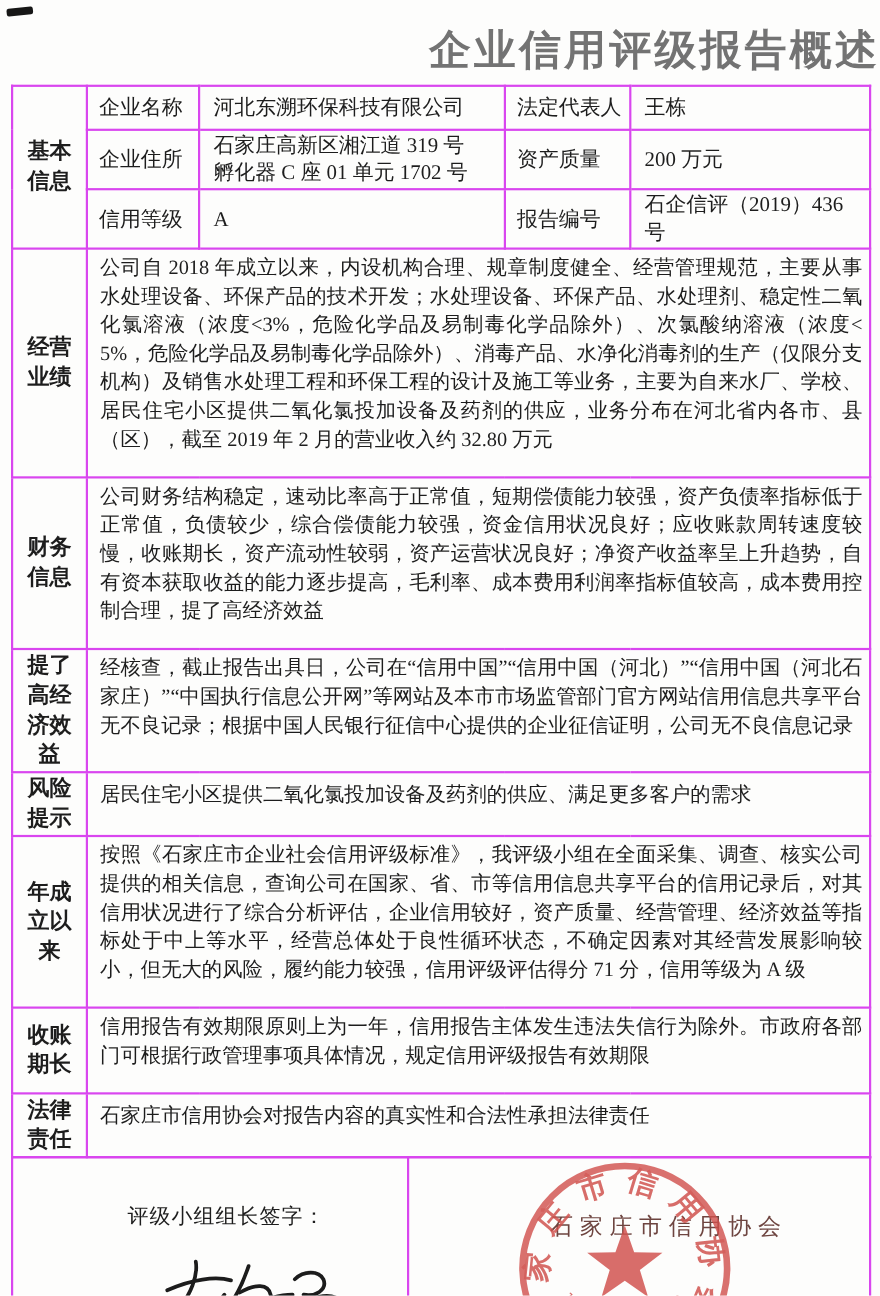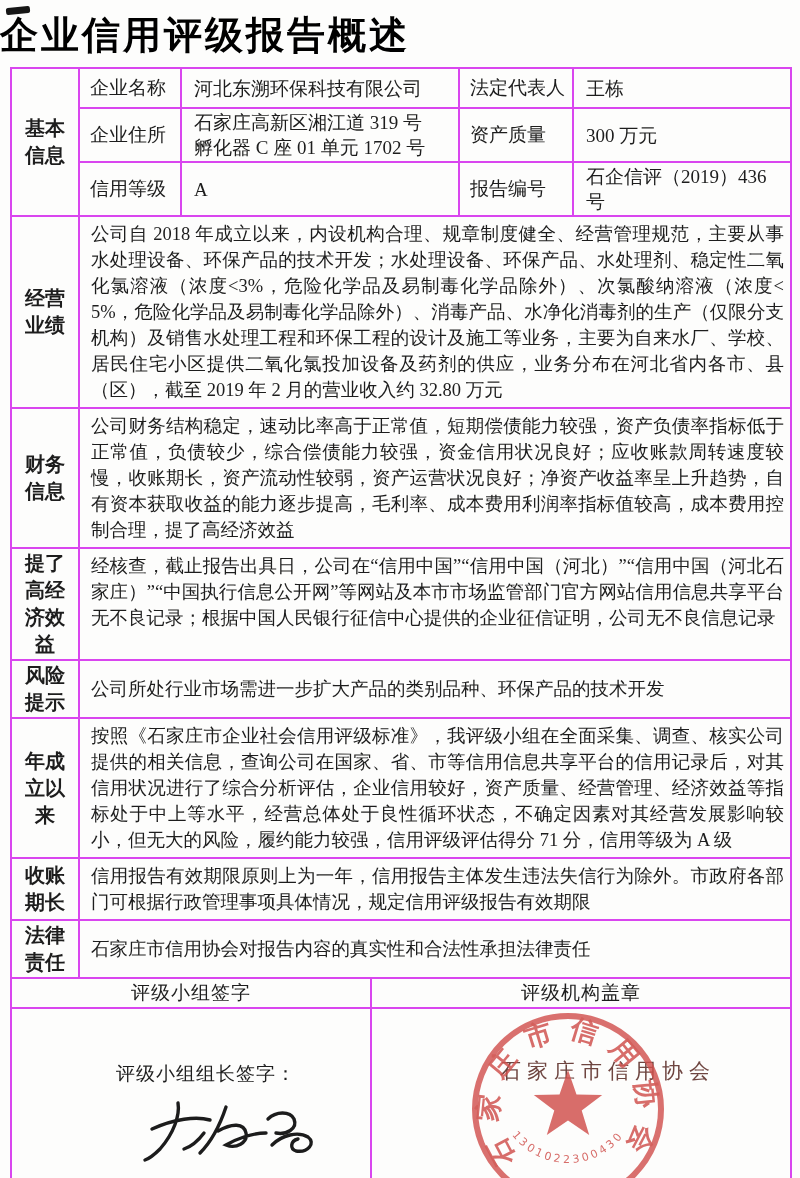--- a/index.html
+++ b/index.html
@@ -3,39 +3,39 @@
 <meta charset="utf-8">
 <style>
   html,body{margin:0;padding:0;background:#ffffff;}
   .page{
     width:800px;height:1178px;position:relative;overflow:hidden;
     background:#fdfdfc;color:#1d1d1d;
     font-family:"Liberation Serif","DejaVu Serif",serif;
   }
   .scan-mark{position:absolute;left:6px;top:7px;width:24px;height:7px;background:#161616;border-radius:2px;transform:rotate(-6deg);}
   .title{
-    text-align:left;margin:0;padding-top:10px;
-    font-size:38px;font-weight:700;letter-spacing:3px;color:#000000;
+    text-align:right;margin:0;padding-top:20px;
+    font-size:38px;font-weight:700;letter-spacing:3px;color:#737373;
   }
   table{border-collapse:collapse;table-layout:fixed;margin-left:10px;width:780px;}
   table.main{margin-top:6px;}
   td{border:2px solid #d946ef;overflow:hidden;}
   td.sec{vertical-align:middle;text-align:center;font-weight:bold;}
   .seclab{width:44px;margin:0 auto;font-size:20px;line-height:27px;text-align:center;word-break:break-all;}
   td.flabel{font-size:19px;padding-left:10px;vertical-align:middle;}
   td.fval{font-size:19px;padding-left:12px;padding-right:18px;vertical-align:middle;line-height:25px;}
   td.txt{
     font-size:18.5px;line-height:26px;text-align:justify;
-    padding:4px 6px 4px 11px;vertical-align:top;word-break:break-all;
+    padding:4px 6px 20px 11px;vertical-align:top;word-break:break-all;
   }
   td.txt.vmid{vertical-align:middle;}
   table.bottom{margin-top:-2px;}
   td.bhead{font-size:19px;text-align:center;vertical-align:middle;letter-spacing:1px;}
   .cellwrap{position:relative;width:100%;height:211px;}
-  .leader-label{position:absolute;left:104px;top:52px;font-size:19px;letter-spacing:1px;}
+  .leader-label{position:absolute;left:104px;top:40px;font-size:19px;letter-spacing:1px;}
   .sig-svg{position:absolute;left:128px;top:80px;}
   .org-name{position:absolute;left:128px;top:48px;font-size:21px;letter-spacing:6px;color:#6e4540;white-space:nowrap;}
   .stamp-svg{position:absolute;left:96px;top:0px;opacity:0.92;}
 </style>
 </head>
 <body>
 
 <div class="page">
 
   <div class="scan-mark"></div>
@@ -57,21 +57,21 @@
       </td>
       <td class="flabel">企业名称</td>
       <td class="fval">河北东溯环保科技有限公司</td>
       <td class="flabel">法定代表人</td>
       <td class="fval">王栋</td>
     </tr>
     <tr style="height:50px">
       <td class="flabel">企业住所</td>
       <td class="fval">石家庄高新区湘江道 319 号孵化器 C 座 01 单元 1702 号</td>
       <td class="flabel">资产质量</td>
-      <td class="fval">300 万元</td>
+      <td class="fval">200 万元</td>
     </tr>
     <tr style="height:34px">
       <td class="flabel">信用等级</td>
       <td class="fval">A</td>
       <td class="flabel">报告编号</td>
       <td class="fval">石企信评（2019）436 号</td>
     </tr>
     <tr style="height:183px">
       <td class="sec">
             <div class="seclab">经营业绩</div>
@@ -87,21 +87,21 @@
     <tr style="height:112px">
       <td class="sec">
             <div class="seclab">提了高经济效益</div>
           </td>
       <td class="txt" colspan="4">经核查，截止报告出具日，公司在“信用中国”“信用中国（河北）”“信用中国（河北石家庄）”“中国执行信息公开网”等网站及本市市场监管部门官方网站信用信息共享平台无不良记录；根据中国人民银行征信中心提供的企业征信证明，公司无不良信息记录</td>
     </tr>
     <tr style="height:52px">
       <td class="sec">
             <div class="seclab">风险提示</div>
           </td>
-      <td class="txt vmid" colspan="4">公司所处行业市场需进一步扩大产品的类别品种、环保产品的技术开发</td>
+      <td class="txt vmid" colspan="4">居民住宅小区提供二氧化氯投加设备及药剂的供应、满足更多客户的需求</td>
     </tr>
     <tr style="height:138px">
       <td class="sec">
             <div class="seclab">年成立以来</div>
           </td>
       <td class="txt" colspan="4">按照《石家庄市企业社会信用评级标准》，我评级小组在全面采集、调查、核实公司提供的相关信息，查询公司在国家、省、市等信用信息共享平台的信用记录后，对其信用状况进行了综合分析评估，企业信用较好，资产质量、经营管理、经济效益等指标处于中上等水平，经营总体处于良性循环状态，不确定因素对其经营发展影响较小，但无大的风险，履约能力较强，信用评级评估得分 71 分，信用等级为 A 级</td>
     </tr>
     <tr style="height:58px">
       <td class="sec">
             <div class="seclab">收账期长</div>
@@ -116,24 +116,20 @@
     </tr>
   </tbody>
     </table>
 
   <table class="bottom">
     <colgroup>
         <col style="width:360px">
         <col style="width:420px">
       </colgroup>
     <tbody>
-        <tr style="height:28px">
-      <td class="bhead">评级小组签字</td>
-      <td class="bhead">评级机构盖章</td>
-    </tr>
     <tr>
       <td style="padding:0">
         <div class="cellwrap">
           <div class="leader-label">评级小组组长签字：</div>
           <svg class="sig-svg" width="190" height="80" viewBox="0 0 190 80">
             <g fill="none" stroke="#1c1c1c" stroke-width="3.4" stroke-linecap="round">
               <path d="M38,14 C40,26 34,44 20,60 C14,66 8,70 5,71"></path>
               <path d="M12,40 C34,30 56,27 70,31"></path>
               <path d="M64,44 C58,52 50,58 44,60"></path>
               <path d="M86,18 C80,36 72,52 60,64"></path>

